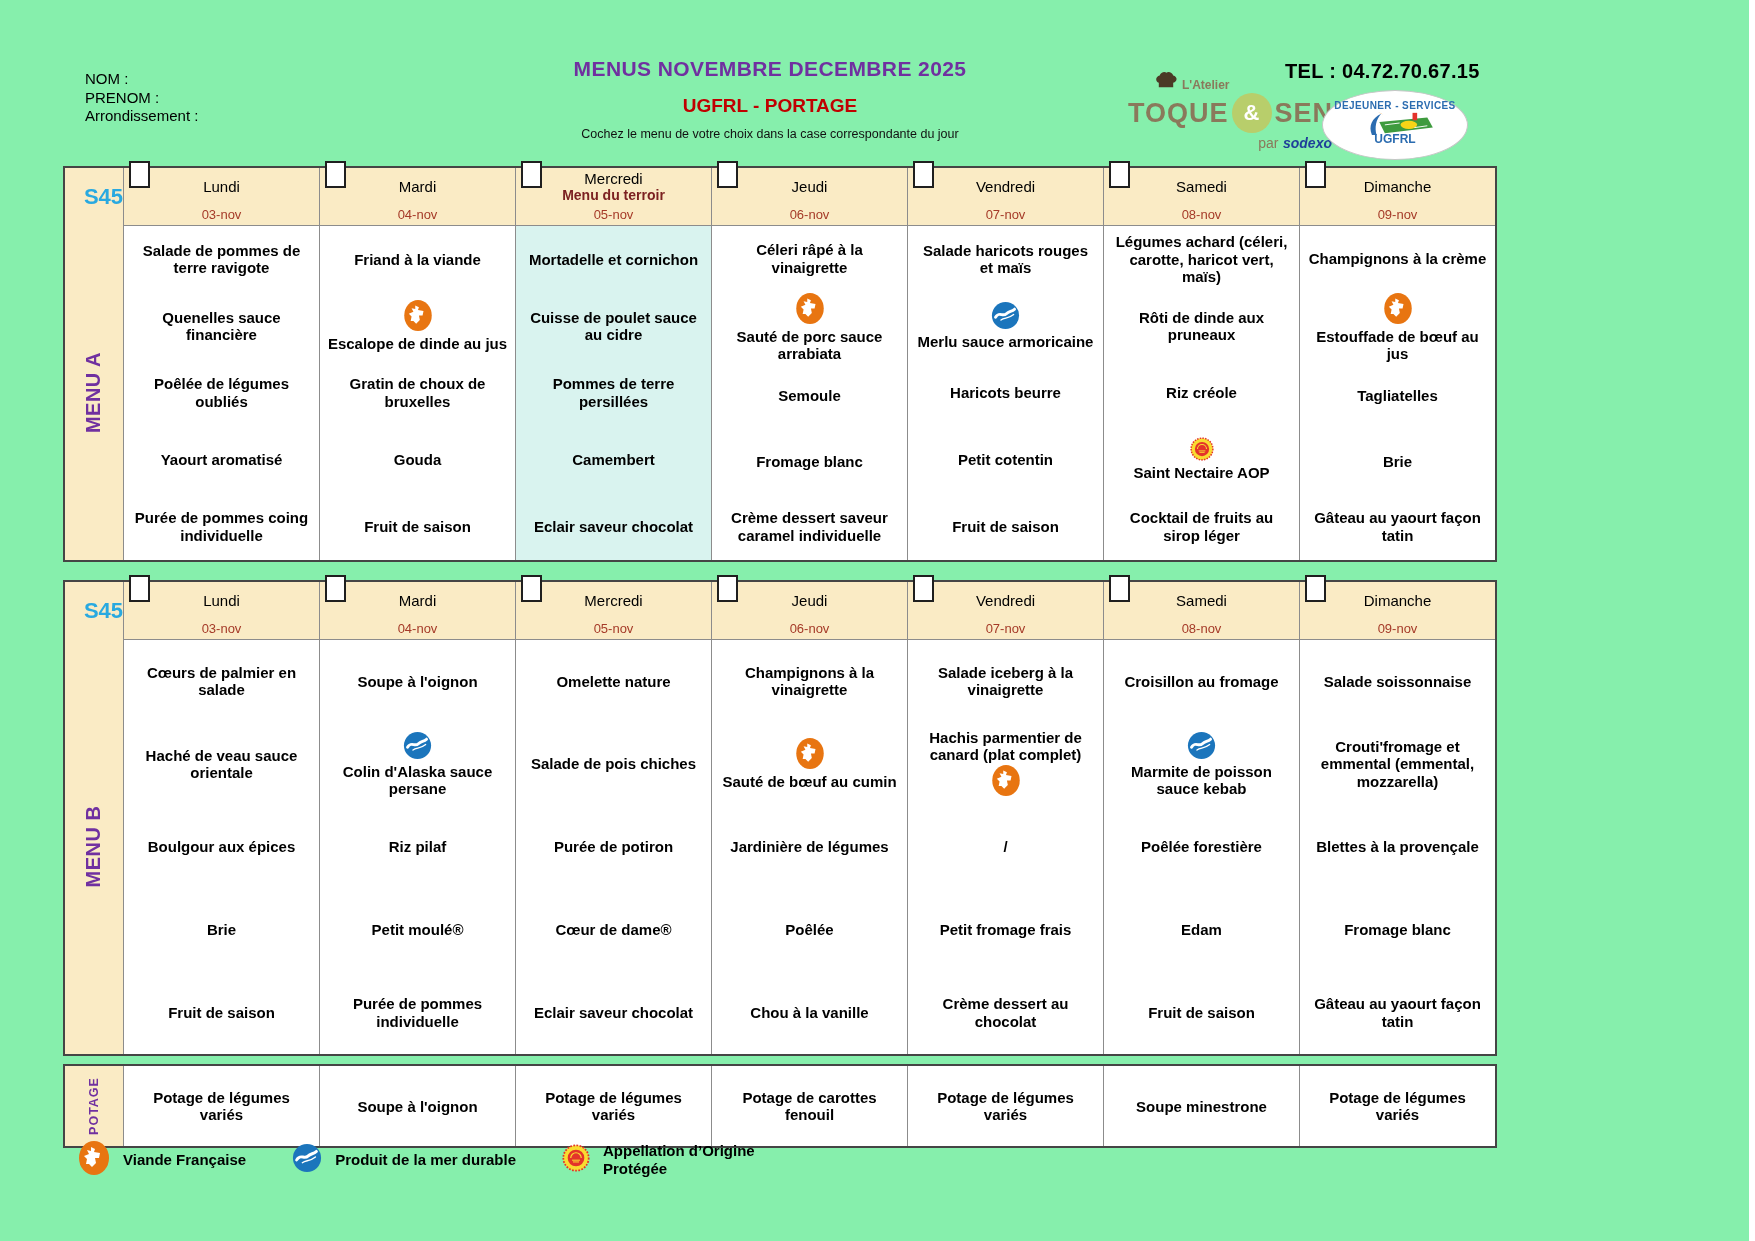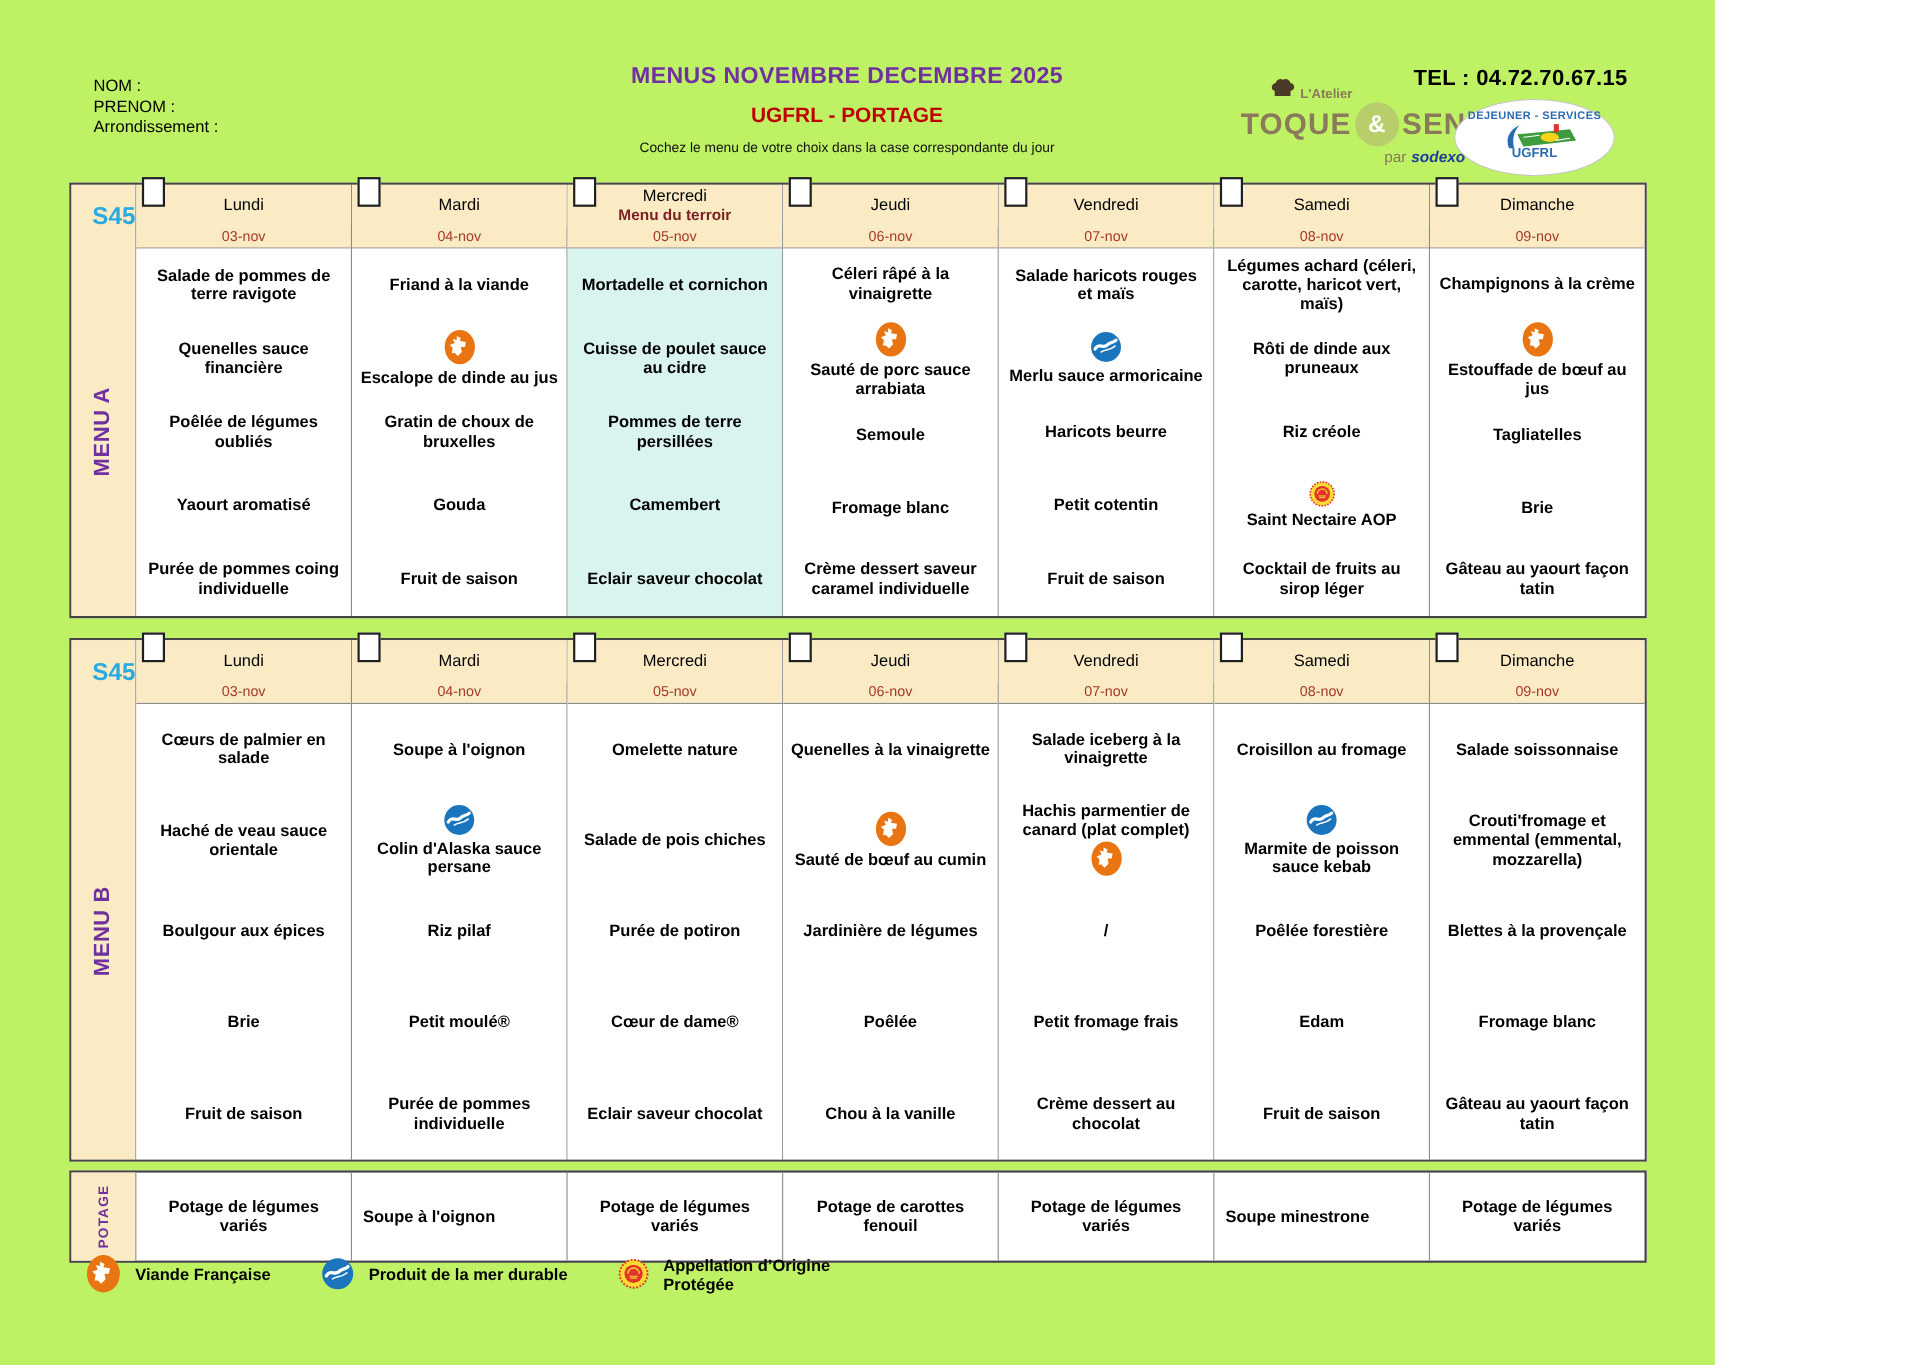--- a/index.html
+++ b/index.html
@@ -1,16 +1,16 @@
 <!DOCTYPE html>
 <html><head>
 <meta charset="utf-8">
 <style>
   html,body{margin:0;padding:0;background:#fff;}
-  .page{position:relative;width:1559px;height:1241px;background:#bef264;overflow:hidden;
+  .page{position:relative;width:1749px;height:1241px;background:#86efac;overflow:hidden;
         font-family:"Liberation Sans", sans-serif;color:#000;text-decoration:underline;}
 
   
   .who{position:absolute;left:85px;top:70px;font-size:15px;line-height:18.5px;}
   .center-head{position:absolute;left:470px;top:57px;width:600px;text-align:center;}
   .main-title{font-size:21px;font-weight:bold;color:#7030A0;letter-spacing:.4px;}
   .sub-title{font-size:19px;font-weight:bold;color:#C00000;margin-top:14px;}
   .instruction{font-size:12.5px;margin-top:10px;color:#111;}
   .tel{position:absolute;left:1285px;top:60px;font-size:20px;font-weight:bold;letter-spacing:.3px;}
 
@@ -59,21 +59,21 @@
         text-align:center;font-weight:bold;font-size:15px;line-height:1.18;padding:0 7px;}
   .food-icon{display:block;margin-bottom:3px;line-height:0;}
   .food-icon svg{display:block;}
 
   
   .potage-table{display:flex;border:2px solid #454545;height:80px;background:#fff;}
   .potage-label-col{width:58px;flex:none;background:#FAEBC5;display:flex;align-items:center;justify-content:center;}
   .potage-label{transform:rotate(-90deg);font-size:12.5px;font-weight:bold;color:#7030A0;
                 letter-spacing:1px;white-space:nowrap;}
   .potage-cell{flex:1 1 0;border-left:1px solid #8C8C8C;display:flex;align-items:center;
-               text-align:center;font-weight:bold;font-size:15px;padding:0 10px;min-width:0;}
+               justify-content:center;text-align:center;font-weight:bold;font-size:15px;padding:0 10px;min-width:0;}
 
   
   .legend{position:absolute;left:78px;top:1140px;display:flex;align-items:center;}
   .legend-item{display:flex;align-items:center;gap:13px;font-weight:bold;font-size:15px;}
   .legend-item + .legend-item{margin-left:46px;}
   .legend-aop-label{width:158px;line-height:1.15;}
 </style>
 </head>
 <body>
 
@@ -428,21 +428,21 @@
           </div>
         </div>
         <div class="day-col">
           <div class="day-head">
             <span class="checkbox"></span>
             <div class="day-name">Jeudi</div>
           </div>
           <div class="day-date">06-nov</div>
           <div class="day-items">
             <div class="item">
-              <div class="item-text">Quenelles à la vinaigrette</div>
+              <div class="item-text">Champignons à la vinaigrette</div>
             </div>
             <div class="item">
               <span class="food-icon icon-viande-francaise">
                 <svg width="30" height="33" viewBox="0 0 32 36">
                   <ellipse cx="16" cy="18" rx="15" ry="17" fill="#E87511"></ellipse>
                   <path d="M13 7 L17 9 L16 12 L22 13 L21 18 L17 18 L18 23 L14 27 L11 24 L8 24 L9 19 L6 16 L11 14 L9 10 L13 11 Z" fill="#fff"></path>
                 </svg>
               </span>
               <div class="item-text">Sauté de bœuf au cumin</div>
             </div>

